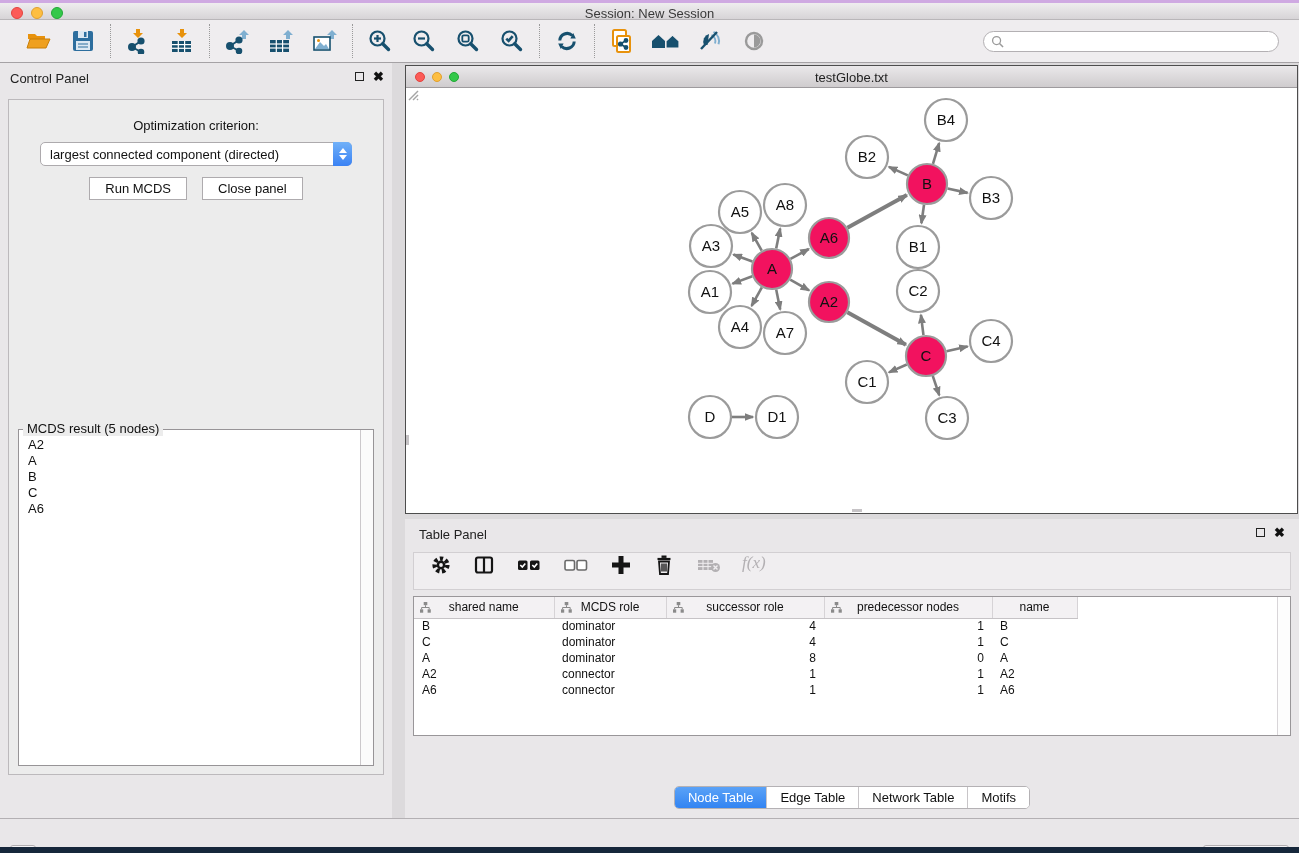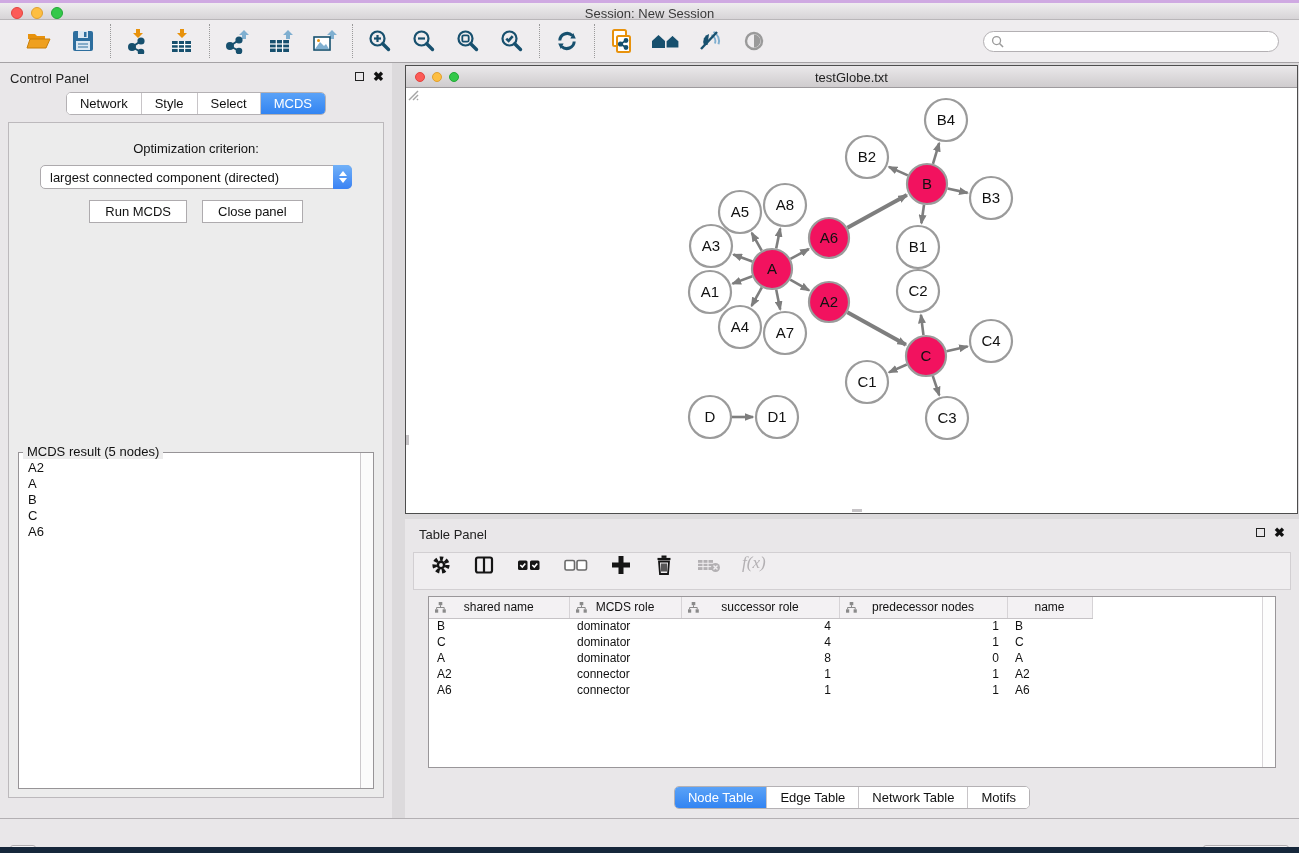--- a/index.html
+++ b/index.html
@@ -68,21 +68,21 @@
   .nw-canvas { position:relative; width:100%; height:424px; background:#fff; overflow:hidden; }
   .nw-canvas svg { position:absolute; left:0; top:0; }
   .grip-corner { position:absolute; right:1px; bottom:1px; }
   .grip-left { position:absolute; left:-1px; top:347px; width:4px; height:10px; background:#c6c3c6; }
   .grip-bottom { position:absolute; left:446px; bottom:-1px; width:10px; height:4px; background:#c6c3c6; }
 
   
   .table-panel { position:absolute; left:405px; top:519px; width:894px; height:299px; background:#e9e7e9; }
   .tp-toolbar { margin:4px 8px 0; height:38px; background:#f0eef0; border:1px solid #d2cfd2;
     display:flex; align-items:flex-start; gap:19px; padding-left:15px; }
-  .tp-tablewrap { position:relative; margin:6px 23px 0; height:172px; background:#fff; border:1px solid #999699; overflow:hidden; }
+  .tp-tablewrap { position:relative; margin:6px 8px 0; height:140px; background:#fff; border:1px solid #999699; overflow:hidden; }
   table.node-table { border-collapse:collapse; table-layout:fixed; }
   table.node-table th { position:relative; height:21px; background:#f3f1f3; border-right:1px solid #d6d3d6;
     border-bottom:1px solid #c6c3c6; font-size:12px; font-weight:normal; color:#111; text-align:center; }
   table.node-table th .h-ic { position:absolute; left:6px; top:5px; }
   table.node-table td { height:16px; font-size:12px; color:#111; padding:0 8px; white-space:nowrap; }
   td.al { text-align:left; } td.ar { text-align:right; padding-right:7px; }
   .tp-scroll { position:absolute; right:0; top:0; bottom:0; width:13px; border-left:1px solid #d8d5d8; background:#fdfdfd; }
   .tp-tabs-row { position:absolute; left:0; right:0; bottom:9px; display:flex; justify-content:center; }
 
   
@@ -297,28 +297,20 @@
   </div>
 
   <div class="control-panel">
     <div class="panel-header">
       <span class="ph-title">Control Panel</span>
       <span class="ph-icons">
         <span class="float-ic"></span>
         <span class="close-ic">✖</span>
       </span>
     </div>
-    <div class="seg-row">
-        <div class="seg-tabs" id="cp-tabs">
-          <button class="seg">Network</button>
-          <button class="seg">Style</button>
-          <button class="seg">Select</button>
-          <button class="seg active">MCDS</button>
-        </div>
-      </div>
     <div class="cp-content">
       <div class="opt-label">Optimization criterion:</div>
       <div class="dropdown">
         <span>largest connected component (directed)</span>
         <span class="dd-stepper">
             <span class="tri-up"></span>
             <span class="tri-dn"></span>
           </span>
       </div>
       <div class="btn-row">

